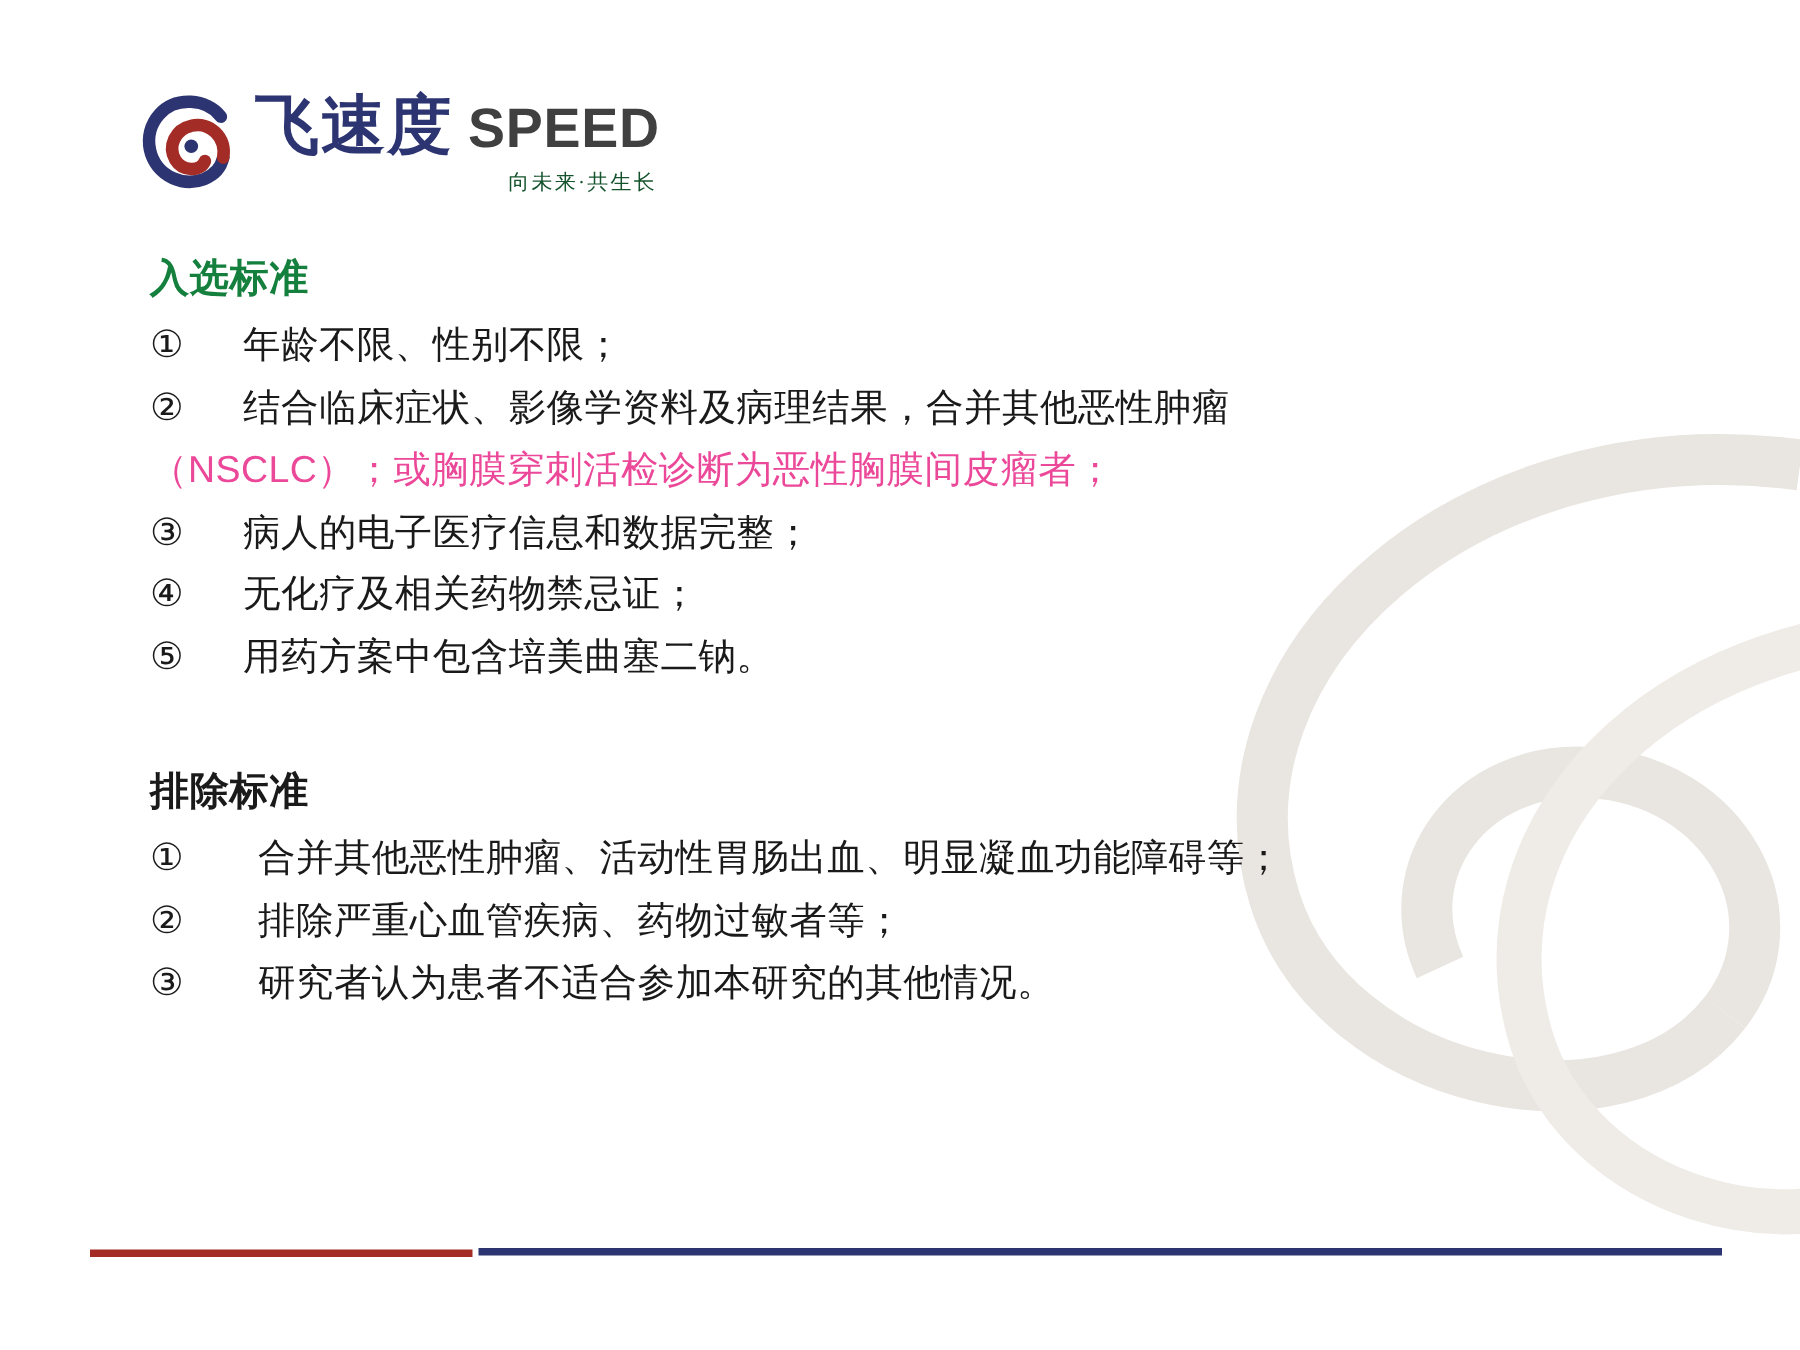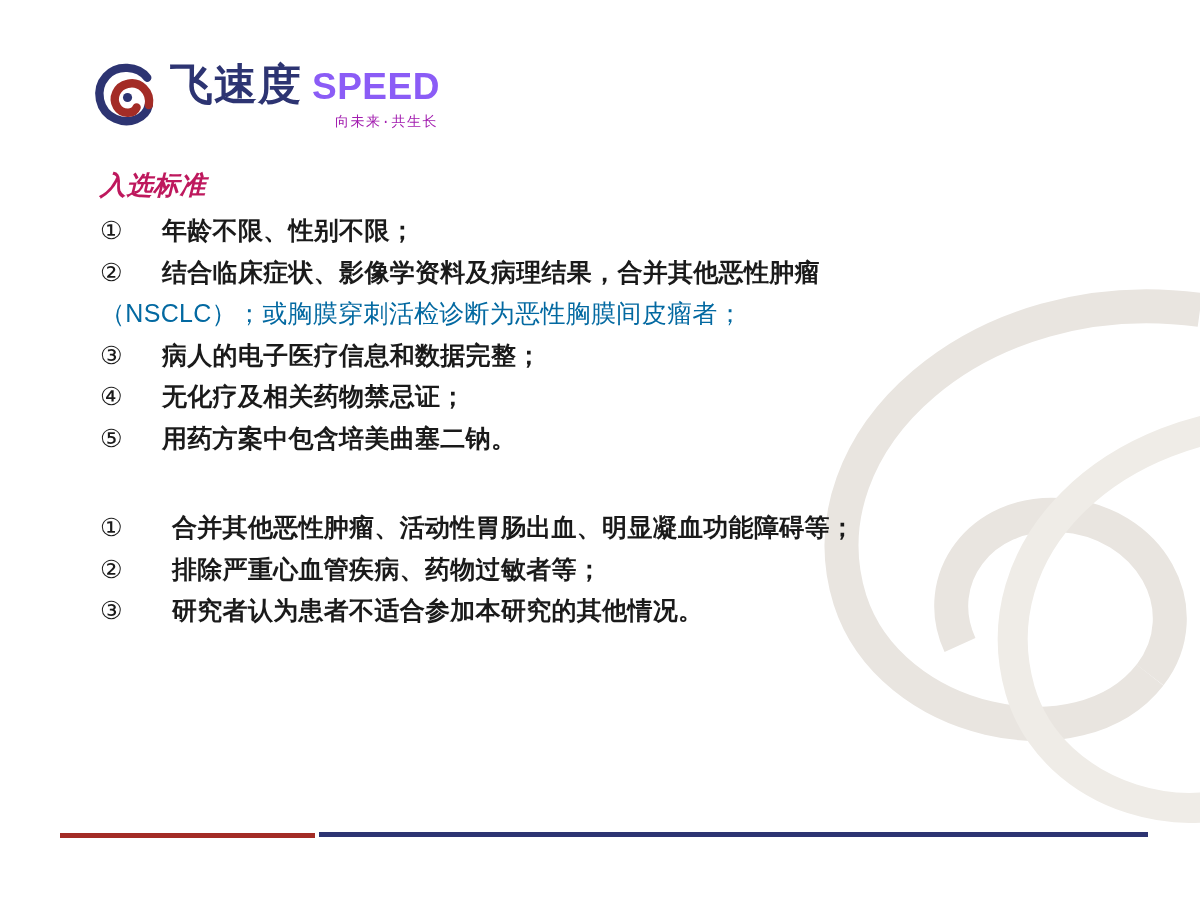--- a/index.html
+++ b/index.html
@@ -62,51 +62,50 @@
     font-size: 43px;
     font-weight: bold;
     color: #2d3472;
     letter-spacing: 1px;
     line-height: 1;
   }
   .logo-en {
     font-family: "Liberation Sans", "DejaVu Sans", sans-serif;
     font-size: 37px;
     font-weight: bold;
-    color: #8b5cf6;
+    color: #404040;
     letter-spacing: 0.5px;
     line-height: 1;
     margin-left: 10px;
   }
   .logo-tag {
-    font-family: Liberation Mono, monospace;
+    font-family: Liberation Serif, serif;
     font-size: 14px;
-    color: #a21caf;
+    color: #14532d;
     letter-spacing: 1.5px;
     margin-top: 7px;
     align-self: flex-end;
     margin-right: 2px;
   }
 
   
   .content {
     position: absolute;
     left: 100px;
     top: 168px;
     width: 1030px;
     z-index: 2;
   }
   .section-title {
     font-size: 26px;
     font-weight: bold;
-    color: #be185d;
+    color: #15803d;
     line-height: 1.35;
     margin: 0 0 10px 0;
     letter-spacing: 0.5px;
-    font-style: italic;
   }
   .list {
     margin: 0;
     padding: 0;
     list-style: none;
   }
   .list-item {
     display: flex;
     align-items: flex-start;
     font-size: 25px;
@@ -116,25 +115,24 @@
     letter-spacing: 0.3px;
   }
   .list-marker {
     flex: 0 0 auto;
     width: 62px;
     font-size: 25px;
     color: #1a1a1a;
   }
   .list-text {
     flex: 1 1 auto;
-    font-weight: bold;
   }
   .cont-line {
     font-size: 25px;
-    color: #0369a1;
+    color: #ec4899;
     line-height: 1.42;
     margin-bottom: 6px;
     letter-spacing: 0.3px;
     padding-left: 0;
   }
   .gap {
     height: 48px;
   }
   .section-two-title {
     font-size: 26px;
@@ -224,20 +222,21 @@
         <span class="list-text">无化疗及相关药物禁忌证；</span>
       </li>
       <li class="list-item">
         <span class="list-marker">⑤</span>
         <span class="list-text">用药方案中包含培美曲塞二钠。</span>
       </li>
     </ul>
 
     <div class="gap"></div>
 
+    <h2 class="section-two-title">排除标准</h2>
 
     <ul class="list list-two">
       <li class="list-item">
         <span class="list-marker">①</span>
         <span class="list-text">合并其他恶性肿瘤、活动性胃肠出血、明显凝血功能障碍等；</span>
       </li>
       <li class="list-item">
         <span class="list-marker">②</span>
         <span class="list-text">排除严重心血管疾病、药物过敏者等；</span>
       </li>

